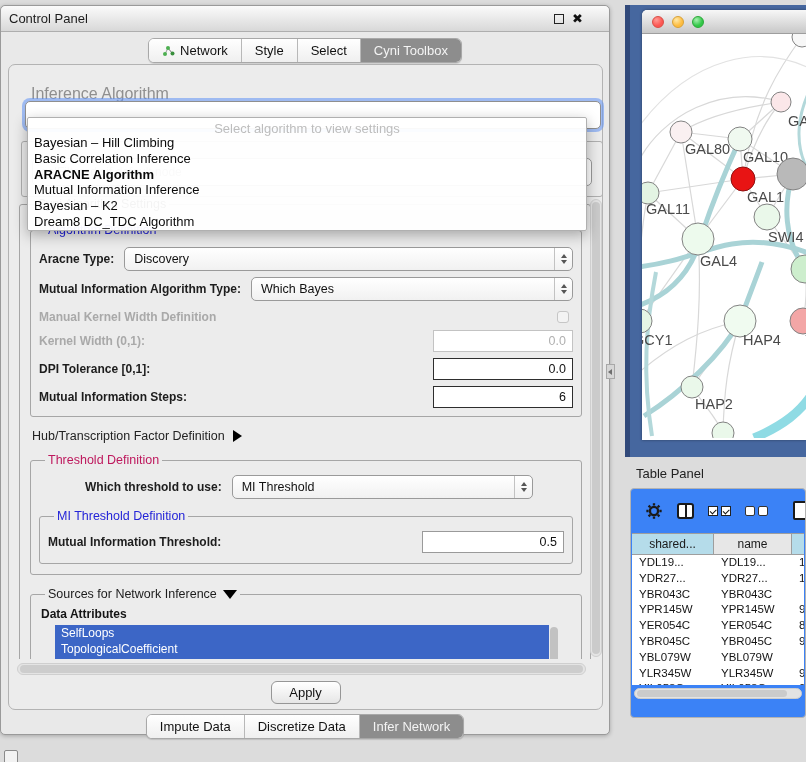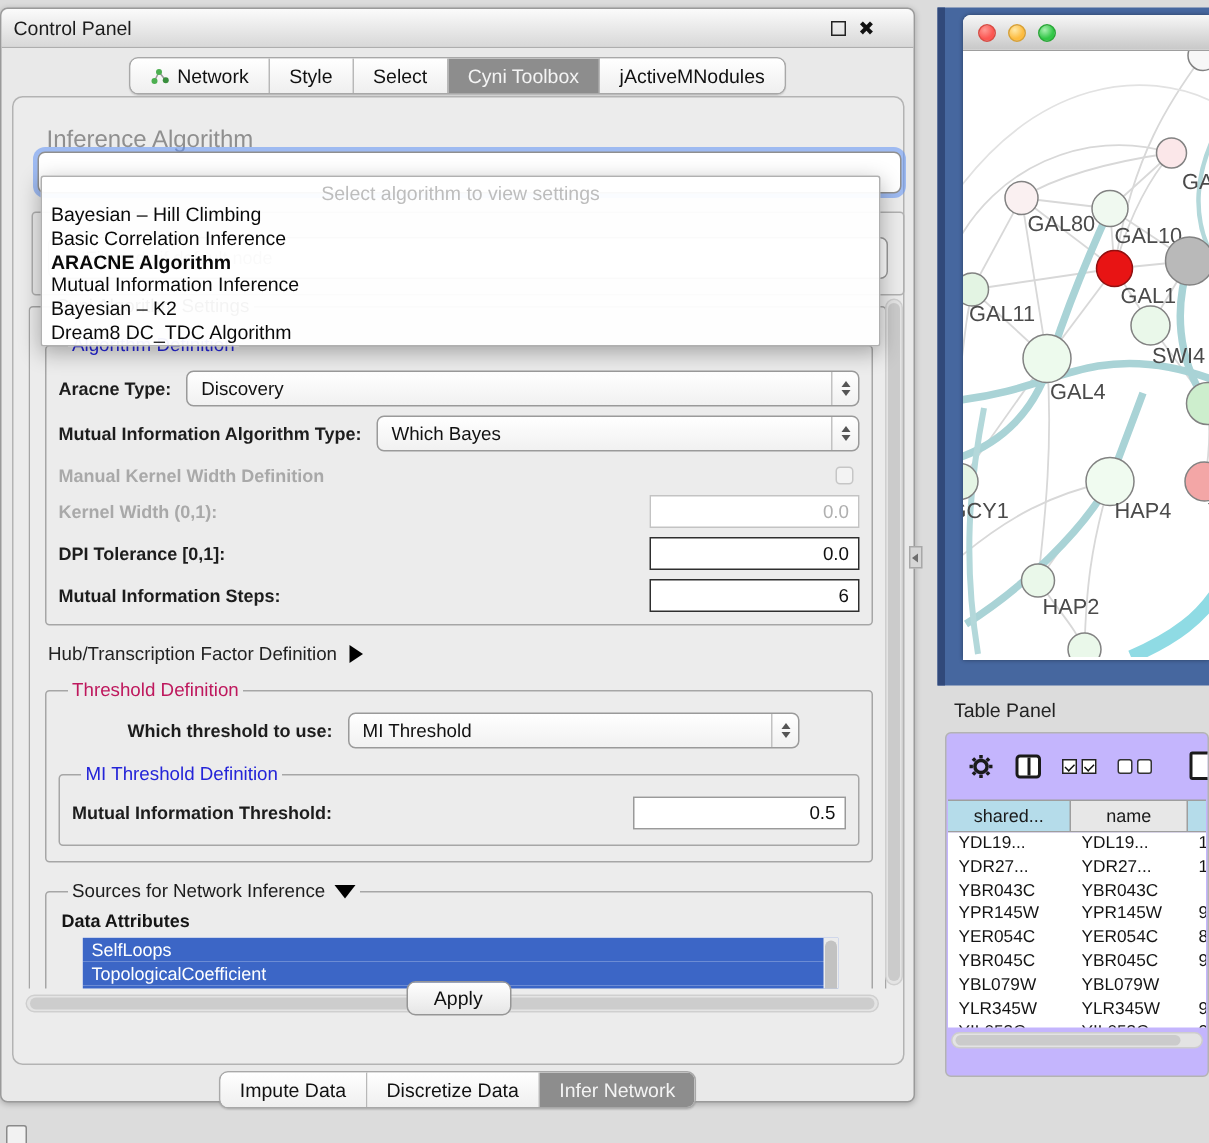--- a/index.html
+++ b/index.html
@@ -92,21 +92,21 @@
     background:#fff; position:relative; }
   .attr-item { background:#3c66c6; color:#fff; font-size:12px; height:16px; line-height:16px; padding-left:6px; }
   .attr-vscroll { position:absolute; right:0; top:0; bottom:0; width:10px; background:#ececec; }
   .attr-vthumb { position:absolute; right:1px; top:2px; width:8px; height:62%; background:#c2c2c2; border-radius:4px; }
   .settings-vscroll { position:absolute; right:0; top:134px; width:12px; height:458px; z-index:3;
     background:#e4e4e4; border:1px solid #cfcfcf; border-radius:6px; }
   .settings-vthumb { position:absolute; left:1px; right:1px; top:2px; bottom:2px; background:#cbcbcb; border-radius:5px; }
   .settings-hscroll { position:absolute; left:8px; right:16px; top:598px; height:12px; z-index:3;
     background:#e4e4e4; border:1px solid #cfcfcf; border-radius:6px; }
   .settings-hthumb { position:absolute; top:1px; bottom:1px; left:2px; right:2px; background:#cdcdcd; border-radius:5px; }
-  .apply-row { position:absolute; left:0; right:0; top:589px; display:flex; justify-content:center; z-index:3; }
+  .apply-row { position:absolute; left:0; right:0; top:616px; display:flex; justify-content:center; z-index:3; }
   .apply-btn { min-width:70px; height:23px; font-size:13px; color:#111; font-family:inherit;
     background:linear-gradient(#ffffff,#e6e6e6); border:1px solid #969696; border-radius:6px; padding:0 14px; }
   .cp-bottom-tabs { position:absolute; left:0; right:0; top:702px; }
 
   
   .mini-icon { position:absolute; left:4px; top:750px; width:14px; height:16px;
     border:1px solid #8a8a8a; background:#f2f2f2; border-radius:2px; }
 
   
   .divider-handle { position:absolute; left:606px; top:364px; width:9px; height:15px;
@@ -124,21 +124,21 @@
   .tl { width:12px; height:12px; border-radius:50%; }
   .tl.red { background:radial-gradient(circle at 35% 30%, #ff9a94, #fc5753 60%); border:1px solid #d94c44; }
   .tl.yellow { background:radial-gradient(circle at 35% 30%, #ffe9a8, #fdbc40 60%); border:1px solid #d8a136; }
   .tl.green { background:radial-gradient(circle at 35% 30%, #a8f0b0, #33c748 60%); border:1px solid #2aa838; }
   .net-canvas { position:absolute; left:0; top:24px; right:0; bottom:0; background:#fff; overflow:hidden; }
   .net-canvas svg { position:absolute; left:0; top:0; }
 
   
   .table-panel-label { position:absolute; left:636px; top:466px; font-size:13px; color:#222; }
   .table-panel { position:absolute; left:630px; top:488px; width:176px; height:230px;
-    background:#c4b5fd; border:1px solid #b3b3b3; border-radius:4px; }
+    background:#3b82f6; border:1px solid #b3b3b3; border-radius:4px; }
   .tp-toolbar { position:relative; height:44px; display:flex; align-items:center; gap:14px; padding-left:14px; overflow:hidden; }
   .gear-svg { width:18px; height:18px; }
   .cols-ic { width:17px; height:16px; border:2px solid #1a1a1a; border-radius:3px; position:relative; background:#fff; }
   .cols-ic:after { content:""; position:absolute; left:50%; top:0; bottom:0; width:2px; background:#1a1a1a; margin-left:-1px; }
   .chk-pair { display:flex; gap:3px; }
   .chk { width:10px; height:10px; border:1.6px solid #222; position:relative; background:#fff; }
   .chk.checked:after { content:""; position:absolute; left:1px; top:2px; width:5px; height:2.5px;
     border-left:1.8px solid #111; border-bottom:1.8px solid #111; transform:rotate(-45deg); }
   .chk.round { border-radius:2px; border-color:#333; }
   .page-ic { position:absolute; right:-4px; top:12px; width:16px; height:19px; border:2px solid #1a1a1a; background:#fff; border-radius:2px; }
@@ -179,23 +179,20 @@
             <span>Network</span>
           </div>
           <div class="tab">
             <span>Style</span>
           </div>
           <div class="tab">
             <span>Select</span>
           </div>
           <div class="tab selected">
             <span>Cyni Toolbox</span>
-          </div>
-          <div class="tab">
-            <span>jActiveMNodules</span>
           </div>
         </div>
     </div>
 
     <div class="cp-content">
 
       <div class="bg-widgets">
         <div class="bg-label">Inference Algorithm</div>
         <div class="bg-combo1"></div>
         <div class="bg-group2">

